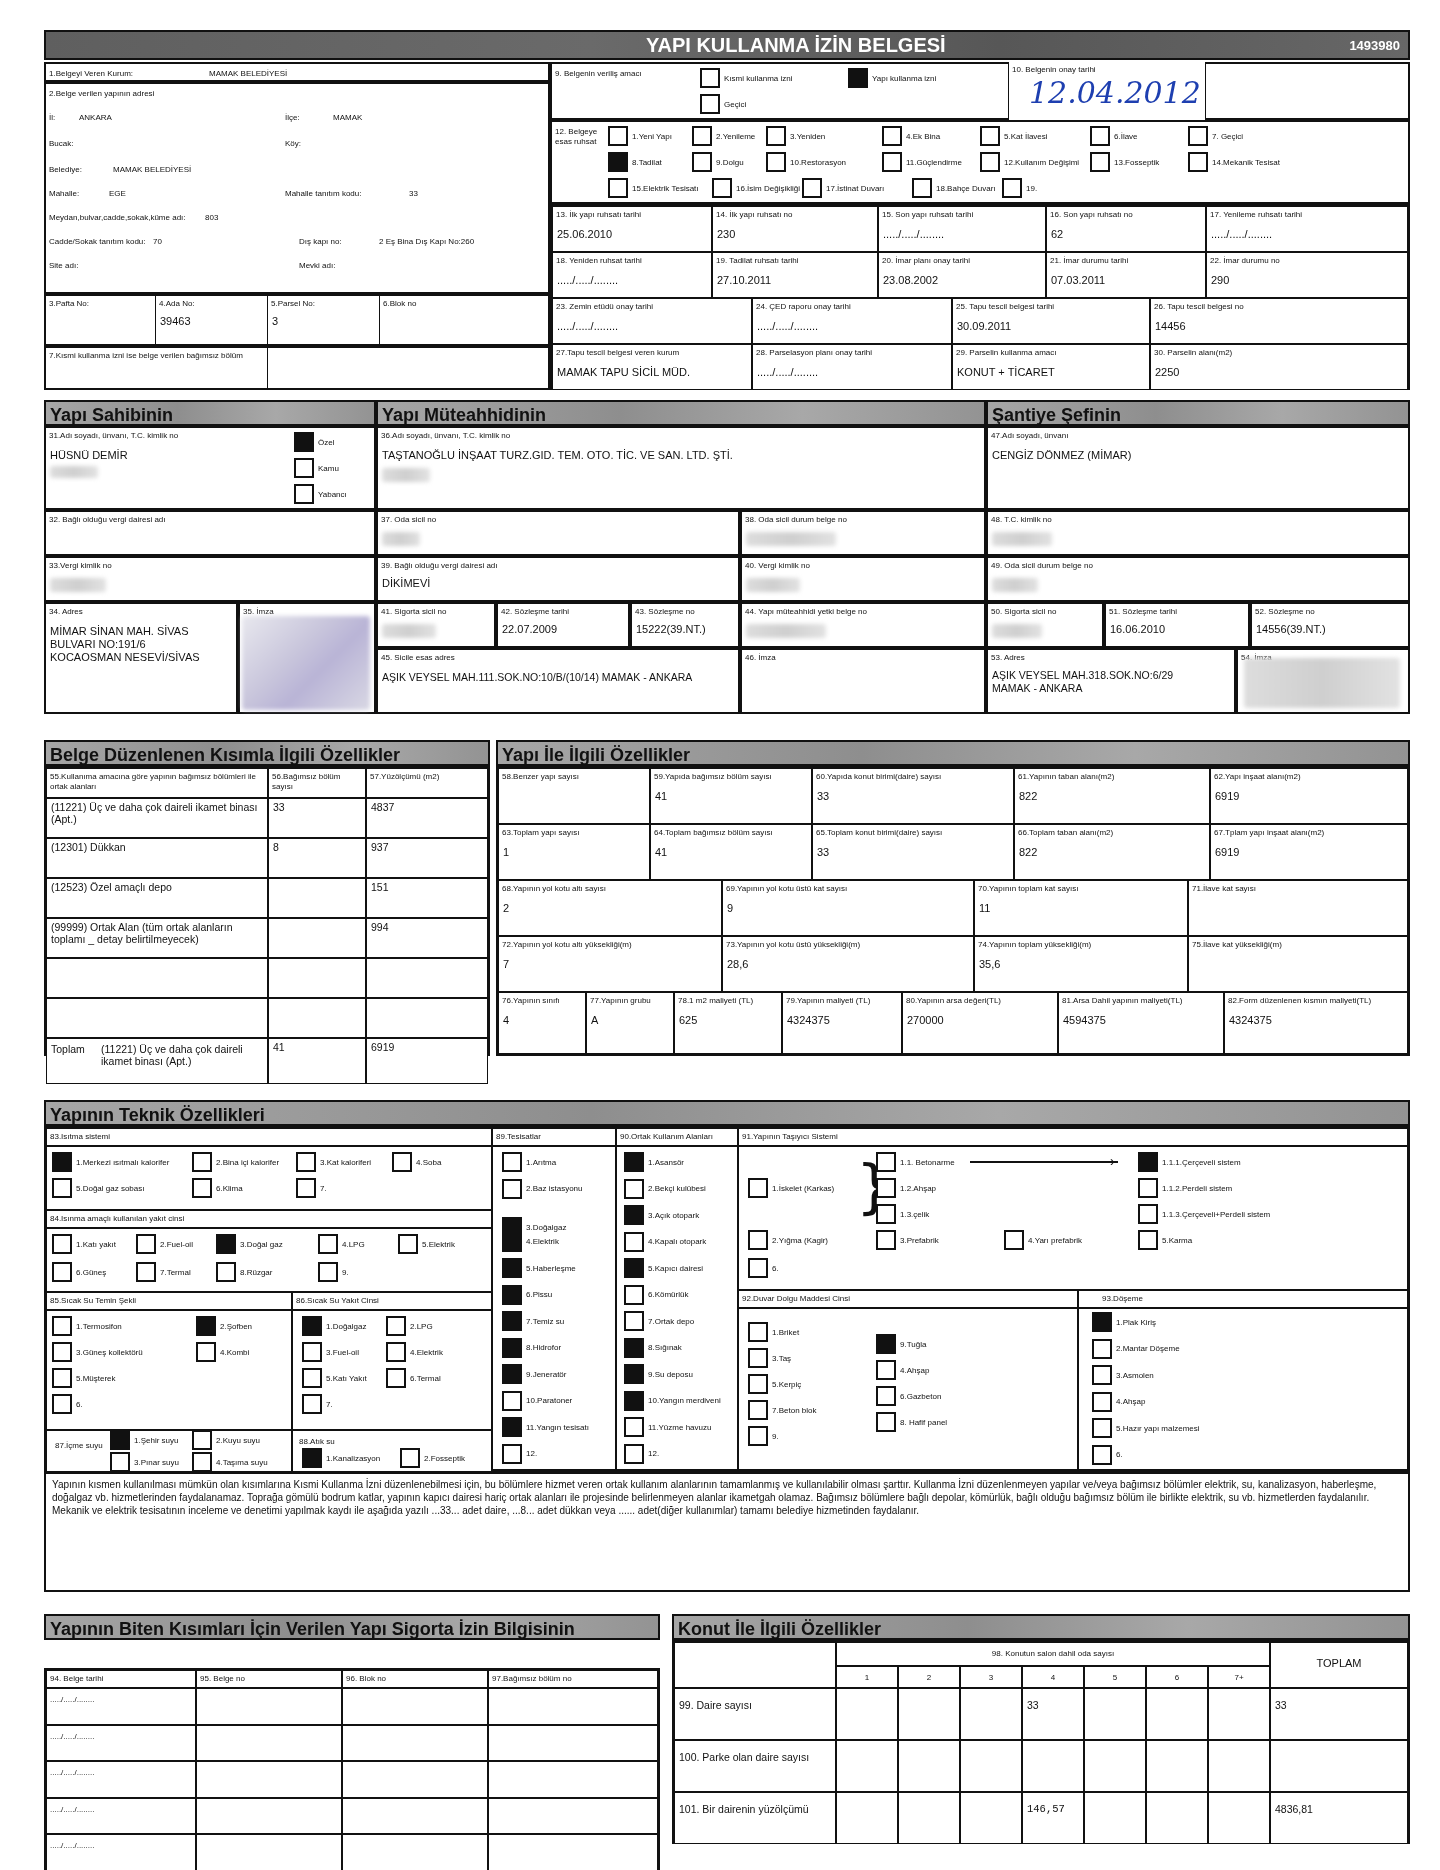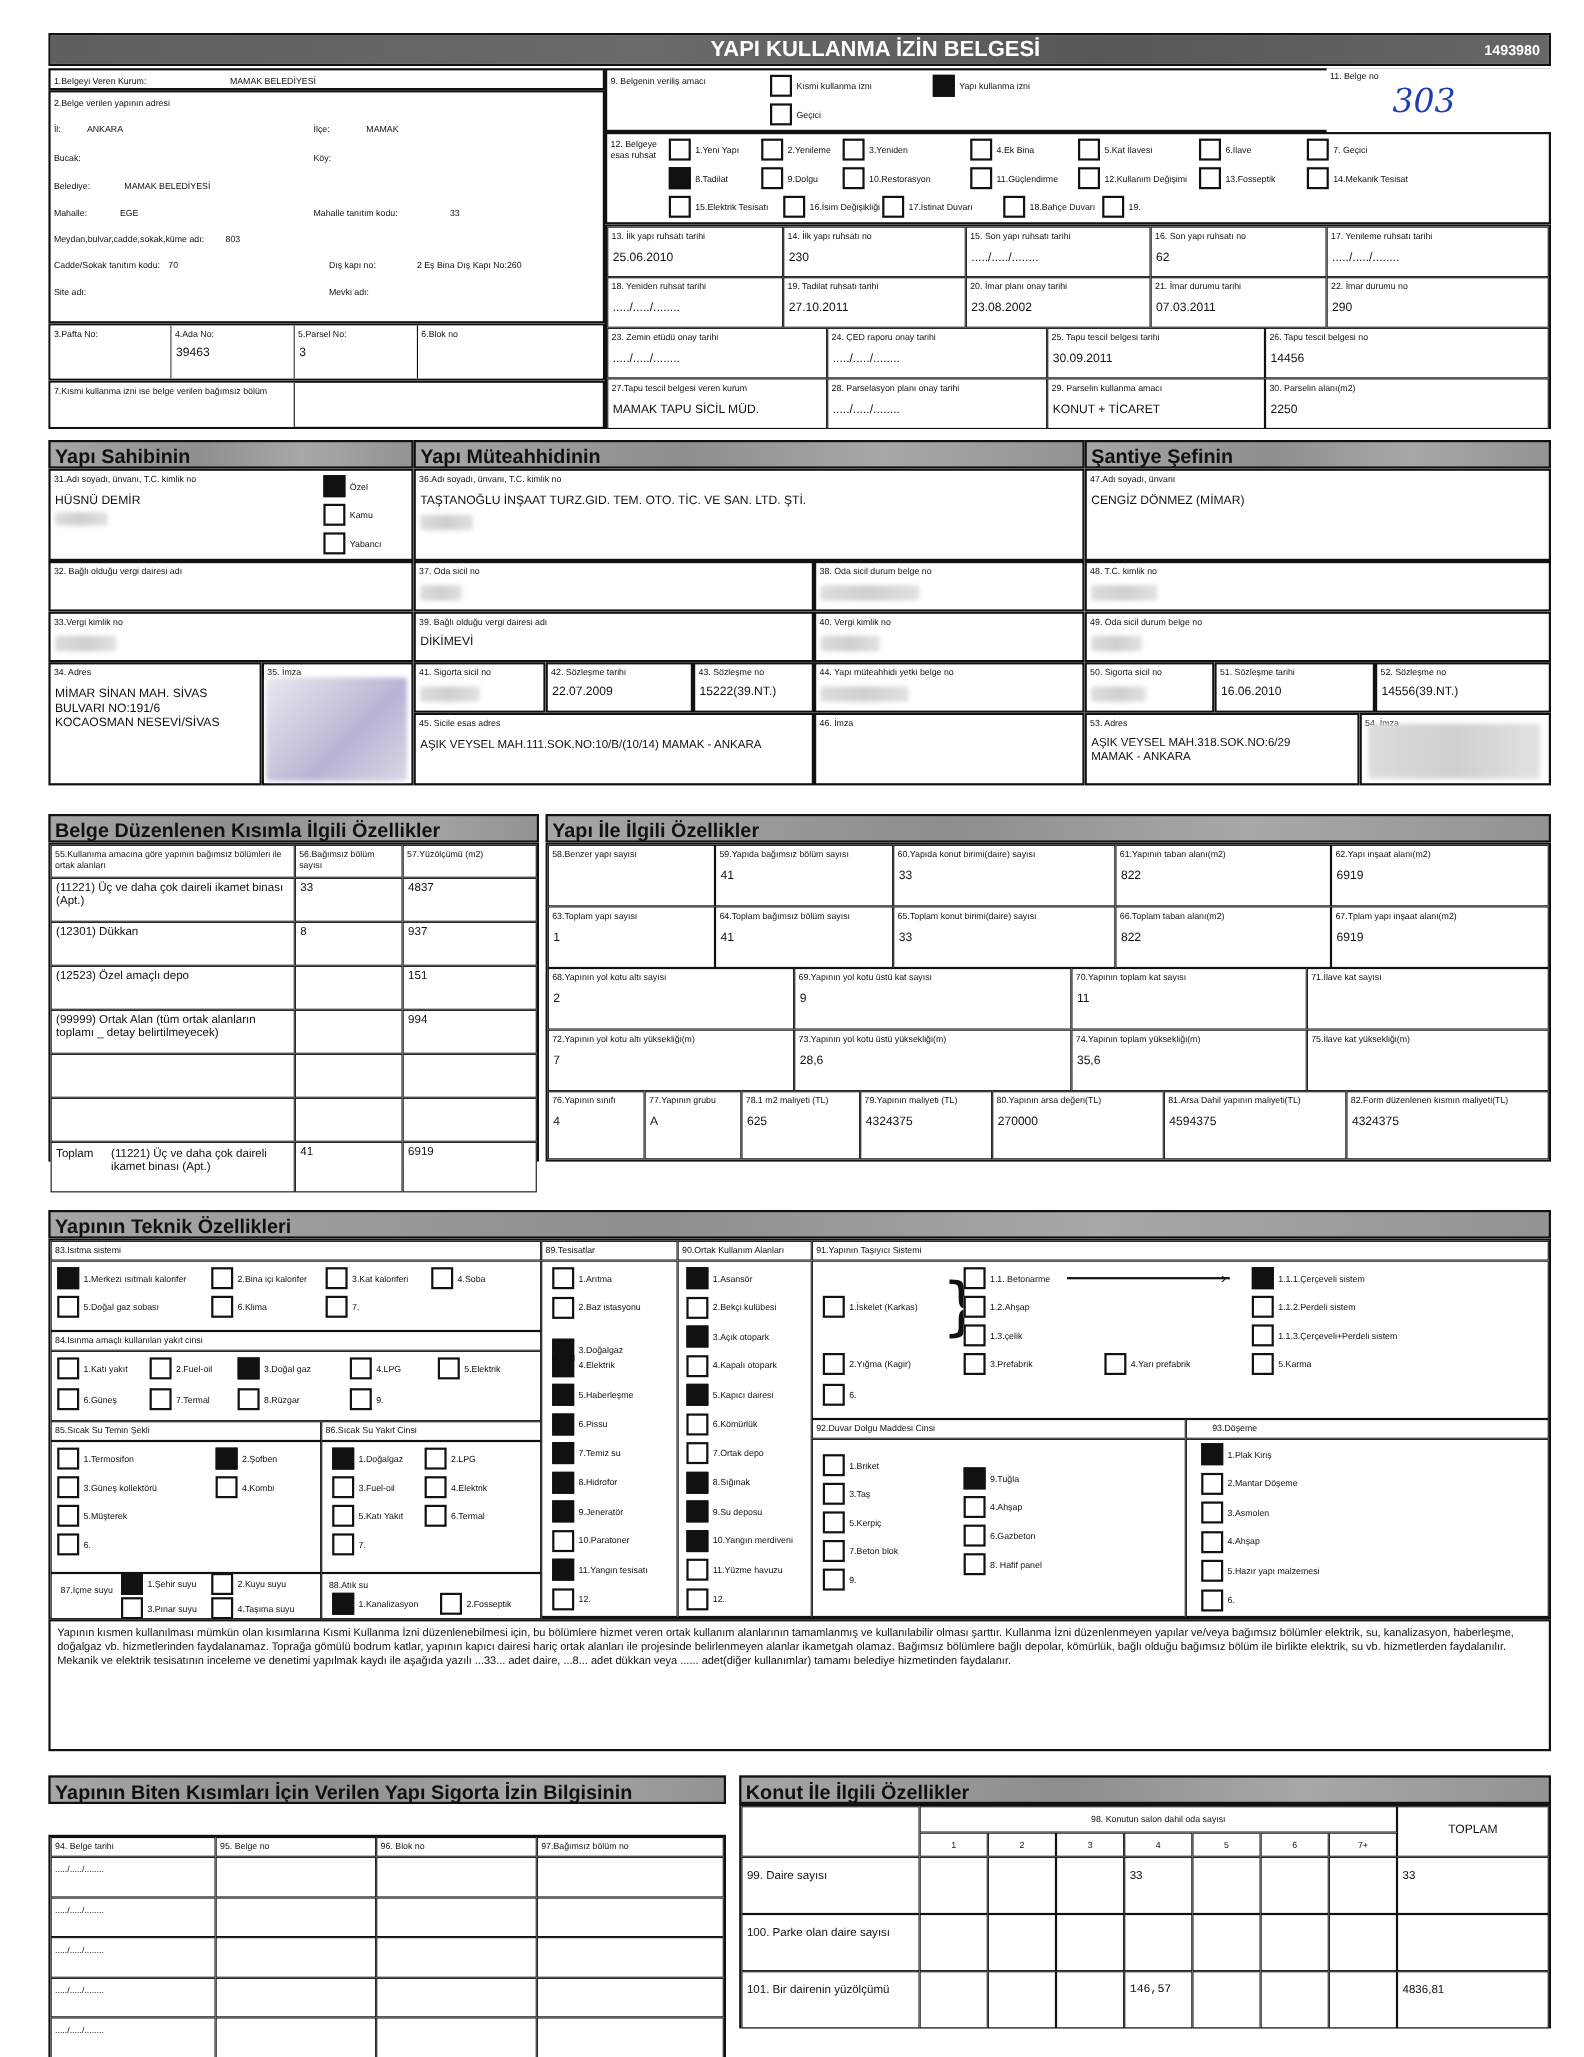--- a/index.html
+++ b/index.html
@@ -89,23 +89,23 @@
     <span class="t">Kısmi kullanma izni</span>
   </div>
   <div class="opt" style="left:296px;top:4px;">
     <span class="cb on" style="position:relative"></span>
     <span class="t">Yapı kullanma izni</span>
   </div>
   <div class="opt" style="left:148px;top:30px;">
     <span class="cb" style="position:relative"></span>
     <span class="t">Geçici</span>
   </div>
-  <div class="cell" style="left:654px;top:-2px;width:204px;height:58px;border-width:0;">
-    <div class="lbl">11. Belge no</div>
-    <div class="hand" style="margin-left:60px;">303</div>
+  <div class="cell" style="left:456px;top:-2px;width:198px;height:58px;border-width:0 1px 0 1px;">
+    <div class="lbl">10. Belgenin onay tarihi</div>
+    <div class="hand" style="margin-left:20px;margin-top:0;">12.04.2012</div>
   </div>
 </div>
 
 <div class="box" style="left:550px;top:120px;width:860px;height:84px;">
   <span class="abs lbl wrap" style="left:0;top:2px;width:50px;">12. Belgeye esas ruhsat</span>
   <div id="f12-opts">
       <div class="opt" style="left: 56px; top: 4px;">
         <span class="cb" style="position: relative;"></span>
         <span class="t">1.Yeni Yapı</span>
       </div>

